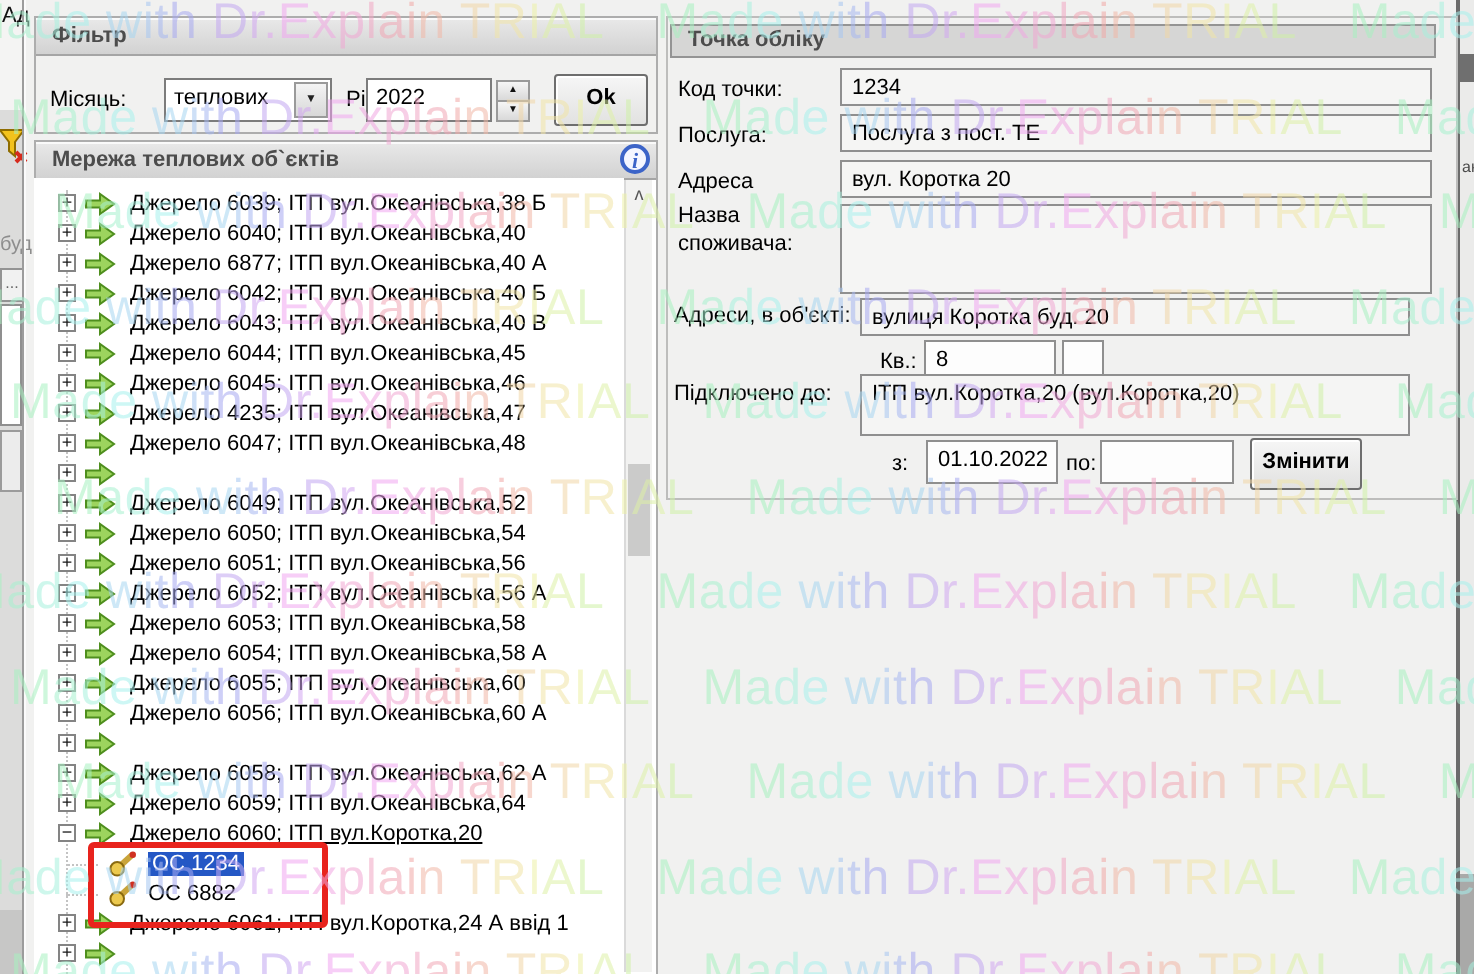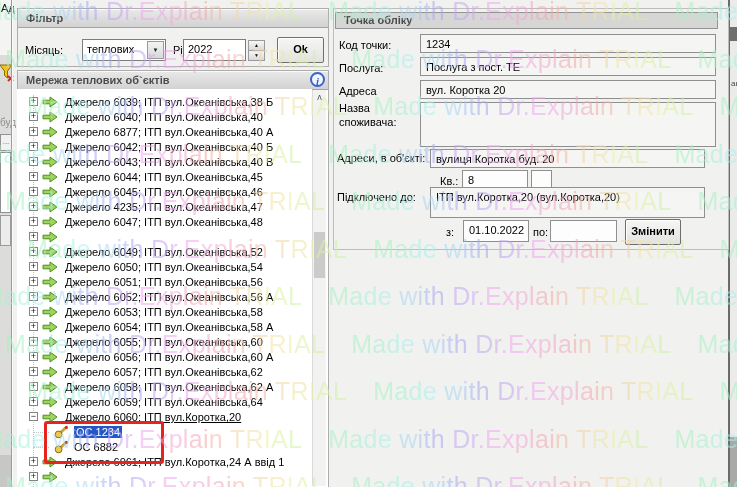--- a/index.html
+++ b/index.html
@@ -248,21 +248,20 @@
       <span class="arrow-ic" style="left: 25px;"><svg width="16" height="14" viewBox="0 0 16 14">
           <path d="M1 5.2 H8 V2 L15 7 L8 12 V8.8 H1 Z" fill="#9dd45e" stroke="#4f8f1e" stroke-width="1"></path>
         </svg></span>
       <span class="node-label" style="left: 48px;">Джерело 6056; ІТП вул.Океанівська,60 А</span>
     </div>
     <div class="tree-row" style="top: 276px;">
       <span class="expander" style="left: 12px;">+</span>
       <span class="arrow-ic" style="left: 25px;"><svg width="16" height="14" viewBox="0 0 16 14">
           <path d="M1 5.2 H8 V2 L15 7 L8 12 V8.8 H1 Z" fill="#9dd45e" stroke="#4f8f1e" stroke-width="1"></path>
         </svg></span>
-      <span class="node-label" style="left: 48px;">Джерело 6057; ІТП вул.Океанівська,62</span>
     </div>
     <div class="tree-row" style="top: 291px;">
       <span class="expander" style="left: 12px;">+</span>
       <span class="arrow-ic" style="left: 25px;"><svg width="16" height="14" viewBox="0 0 16 14">
           <path d="M1 5.2 H8 V2 L15 7 L8 12 V8.8 H1 Z" fill="#9dd45e" stroke="#4f8f1e" stroke-width="1"></path>
         </svg></span>
       <span class="node-label" style="left: 48px;">Джерело 6058; ІТП вул.Океанівська,62 А</span>
     </div>
     <div class="tree-row" style="top: 306px;">
       <span class="expander" style="left: 12px;">+</span>

